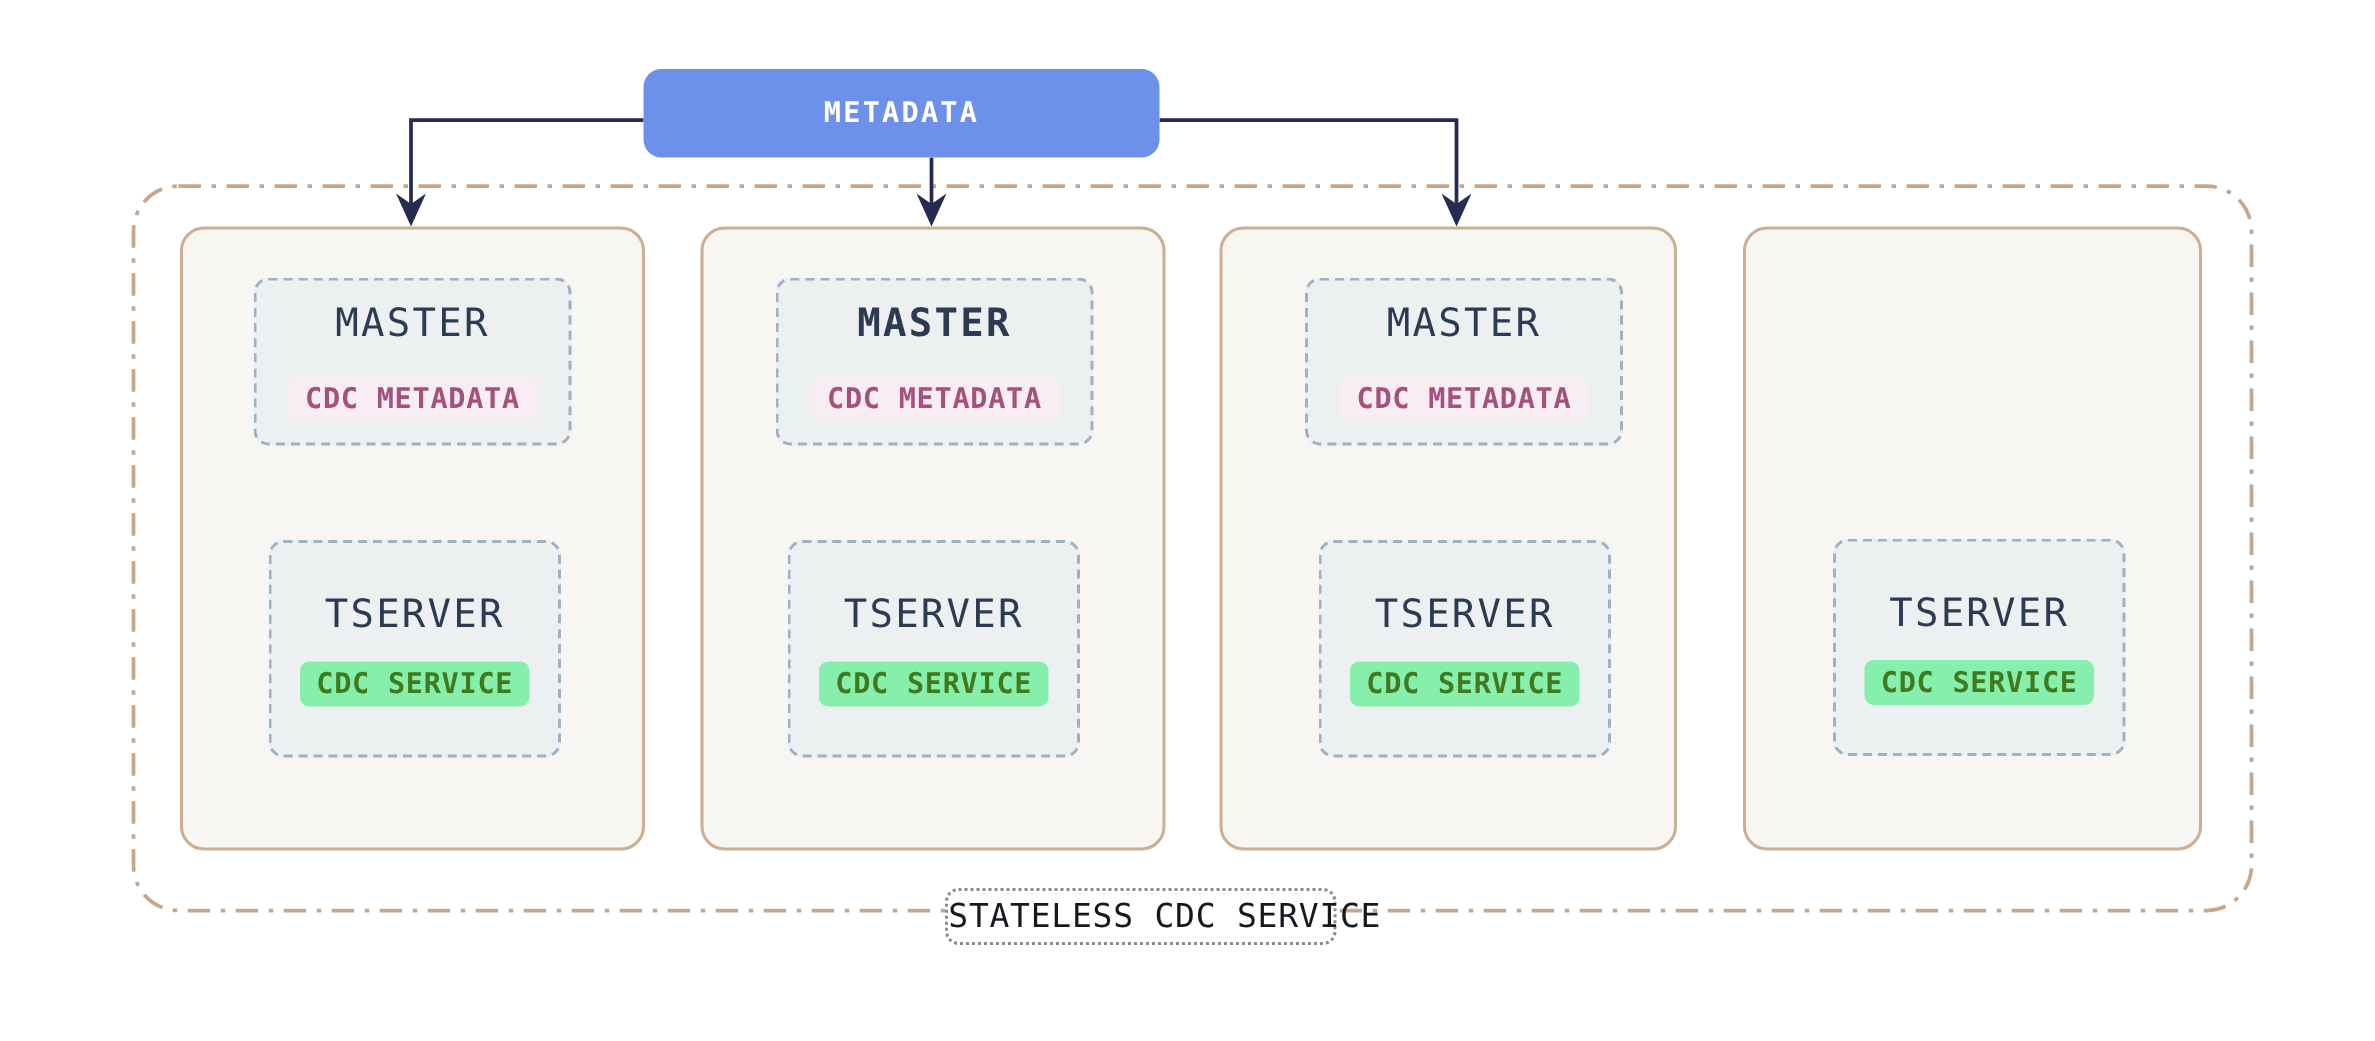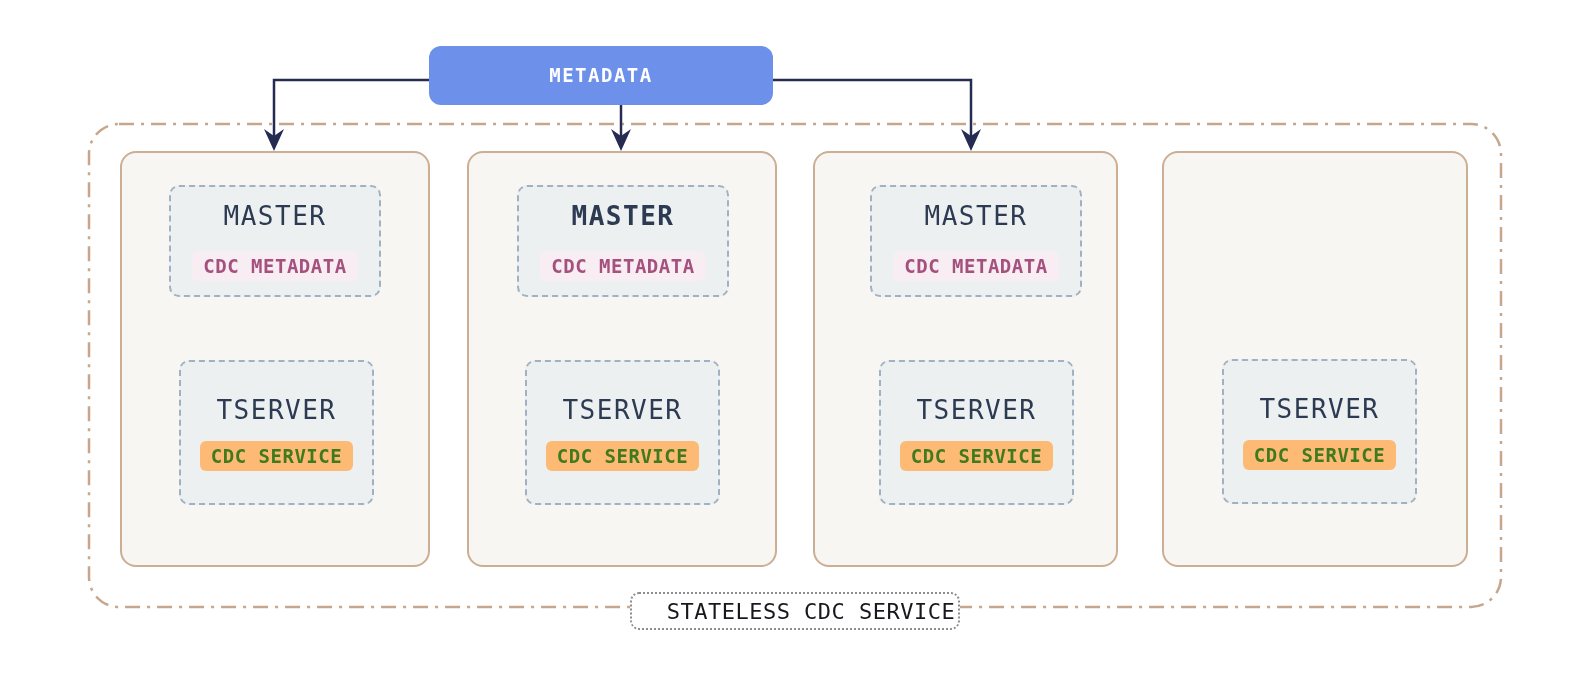--- a/index.html
+++ b/index.html
@@ -82,26 +82,26 @@
   }
   .badge {
     font-size: 19px;
     font-weight: 700;
     letter-spacing: 0.5px;
     padding: 4px 11px;
     border-radius: 6px;
     white-space: nowrap;
   }
   .badge.metadata { color: #A4517E; background: #F7EDF3; }
-  .badge.service  { color: #417A1E; background: #fdba74; }
+  .badge.service  { color: #417A1E; background: #86efac; }
   
   .outer-label {
     position: absolute;
     left: 630px; top: 592px;
-    width: 330px; height: 38px;
+    width: 261px; height: 38px;
     background: #ffffff;
     border: 2px dotted #8C8C8C;
     border-radius: 9px;
     display: flex;
     align-items: center;
     justify-content: center;
     color: #16181D;
     font-size: 22px;
     letter-spacing: 0.5px;
     z-index: 10;

